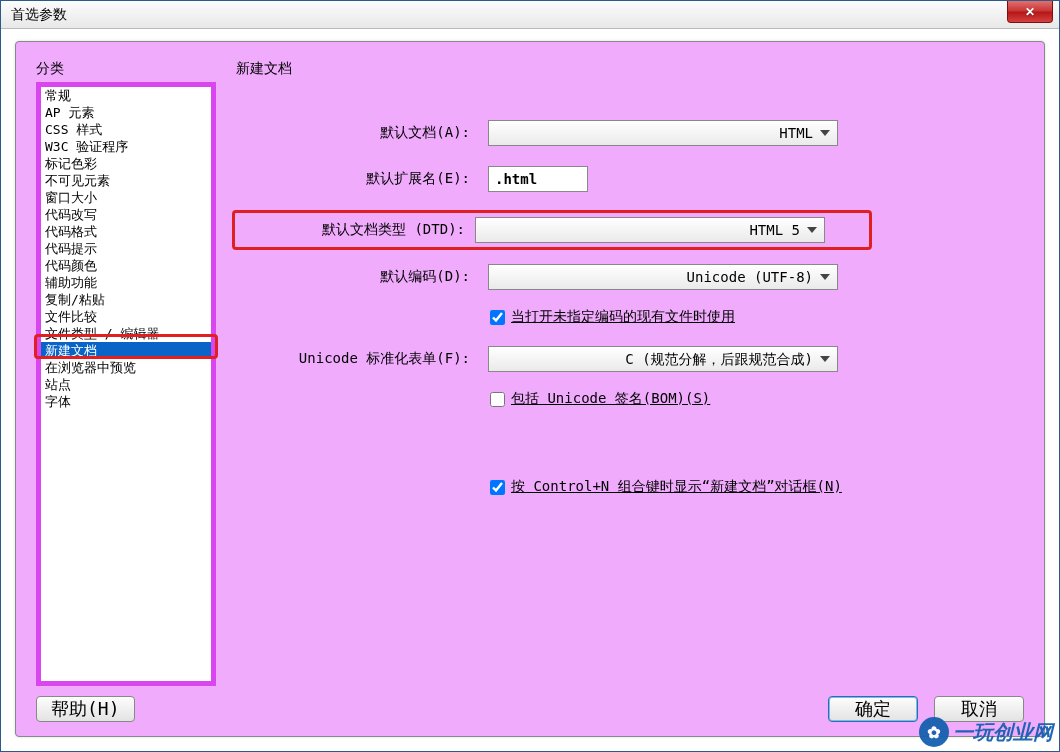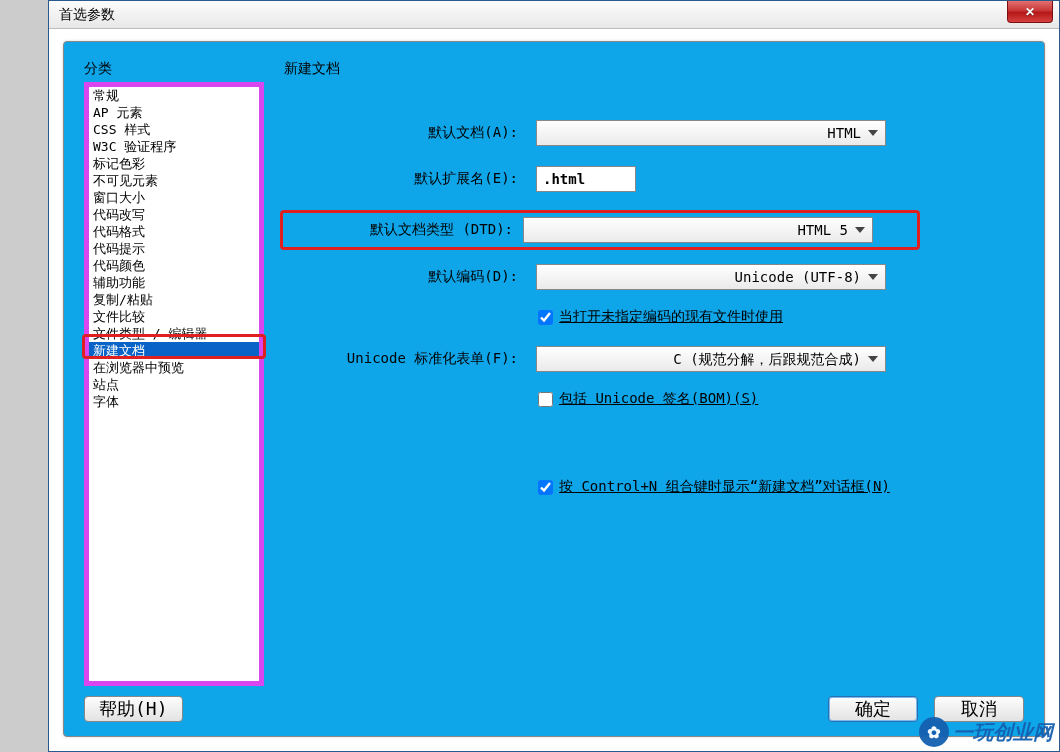--- a/index.html
+++ b/index.html
@@ -10,21 +10,20 @@
     width: 1060px;
     height: 752px;
     overflow: hidden;
     position: relative;
   }
   .window {
     position: absolute;
     top: 0; left: 0; right: 0; bottom: 0;
     background: #fff;
     border: 1px solid #2a5a8a;
-    margin-left: 48px;
   }
   .titlebar {
     height: 28px;
     background: linear-gradient(to bottom, #fcfcfc, #e8e8e8);
     border-bottom: 1px solid #bbb;
     display: flex;
     align-items: center;
     padding-left: 10px;
     position: relative;
   }
@@ -50,21 +49,21 @@
     font-weight: bold;
     text-shadow: 0 1px 1px rgba(0,0,0,0.4);
     cursor: default;
   }
   .content {
     position: absolute;
     top: 40px;
     left: 14px;
     right: 14px;
     bottom: 14px;
-    background: #0ea5e9;
+    background: #f0abfc;
     border: 1px solid #888;
     border-radius: 4px;
     box-shadow: 0 0 3px rgba(0,0,0,0.15);
     padding: 18px 20px 14px 20px;
     display: flex;
     flex-direction: column;
   }
   .body-row {
     display: flex;
     flex: 1;

